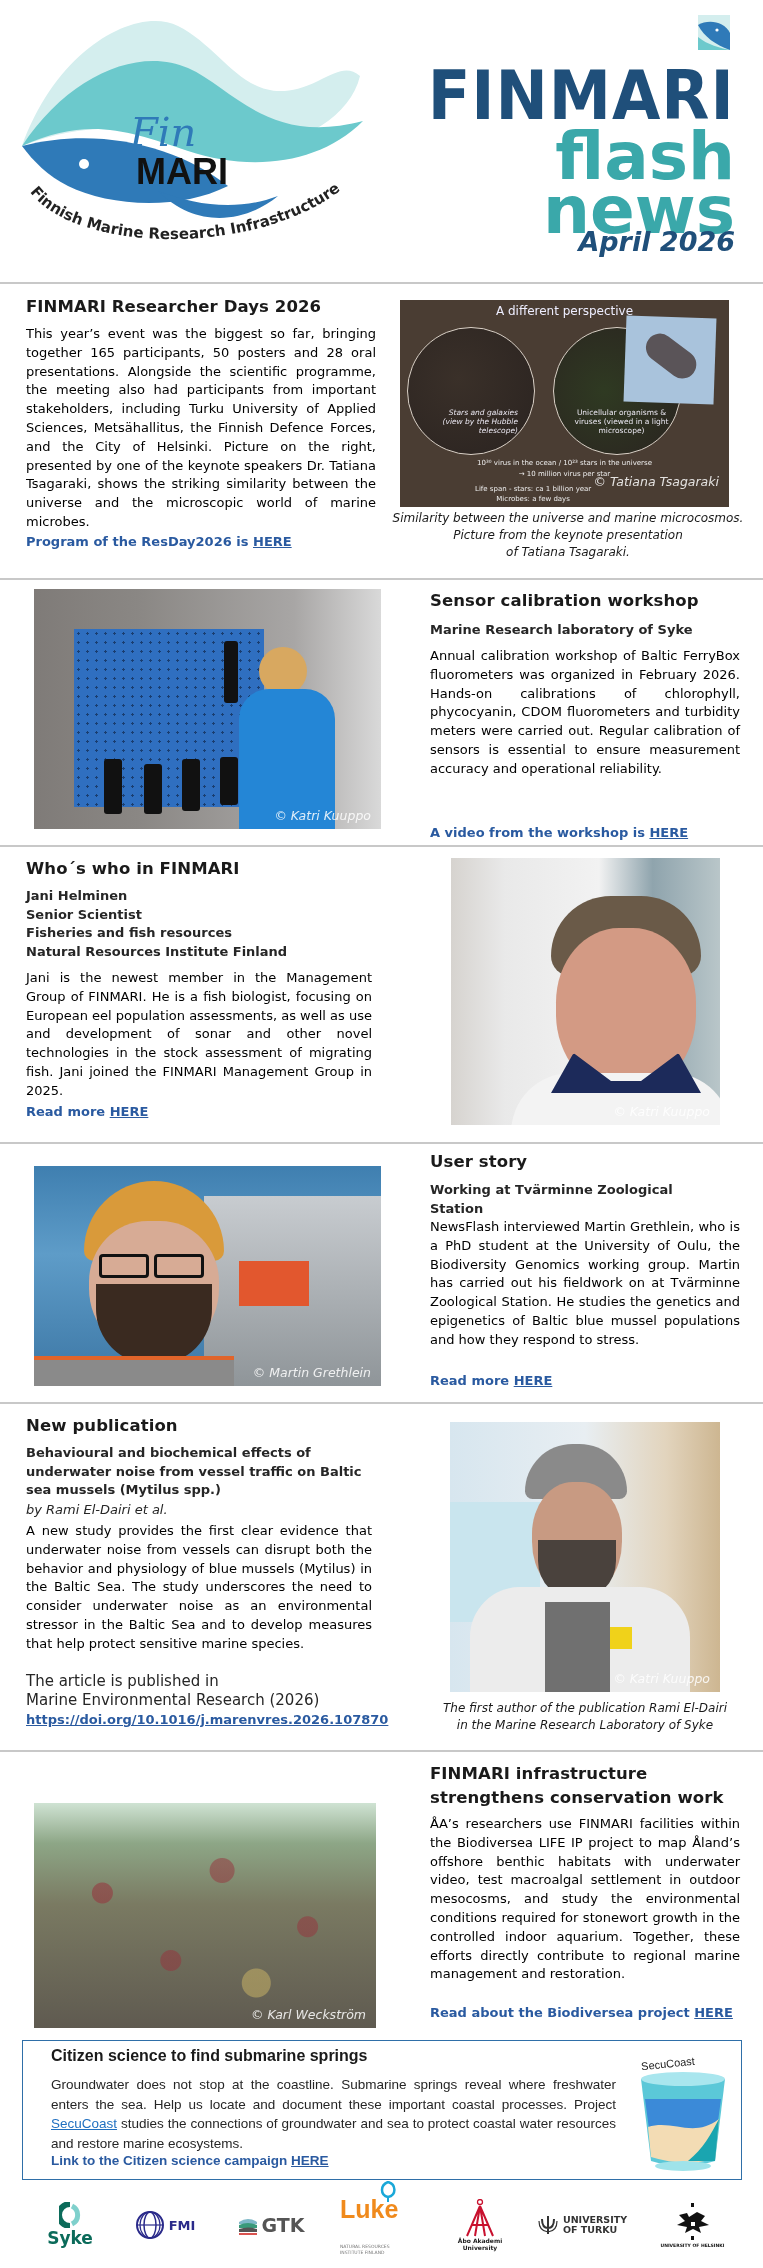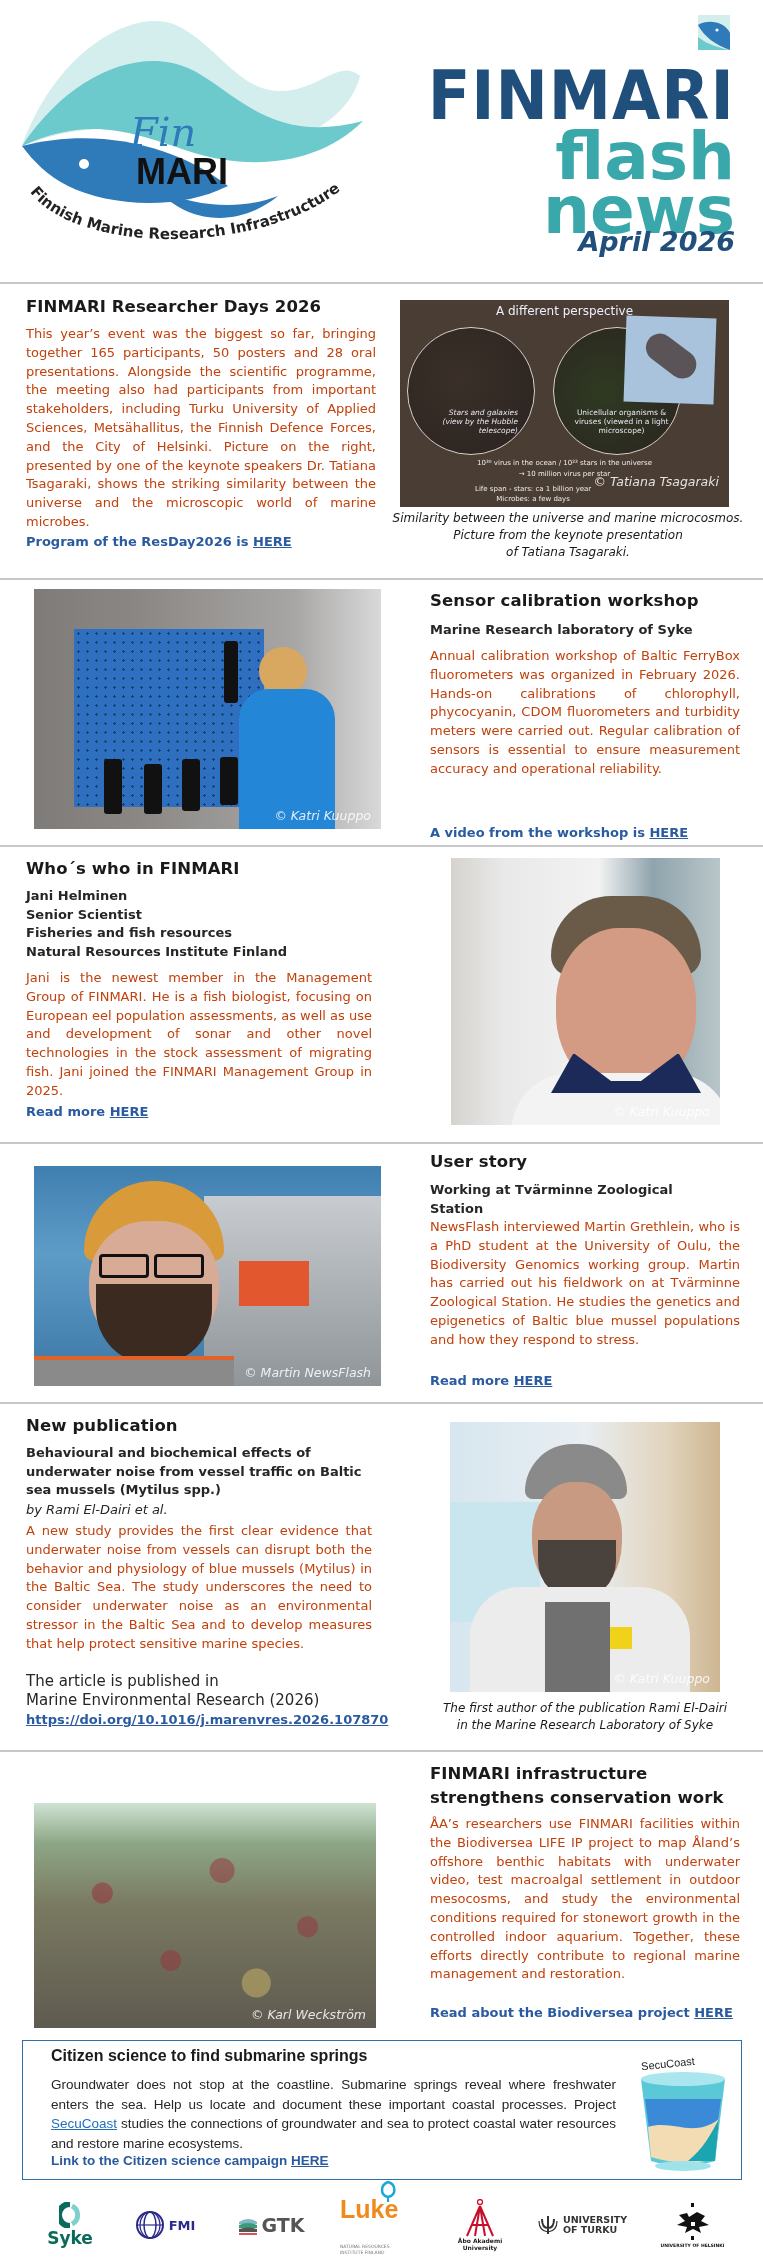--- a/index.html
+++ b/index.html
@@ -2,21 +2,21 @@
 <html><head>
 <meta charset="utf-8">
 <style>
   * { box-sizing: border-box; margin: 0; padding: 0; }
   html, body { width: 763px; background: #ffffff; }
   body { font-family: "DejaVu Sans", sans-serif; color: #1f1f1f; position: relative; height: 2268px; overflow: hidden; }
   .abs { position: absolute; }
   .divider { position: absolute; left: 0; width: 763px; height: 2px; background: #c8c8c8; }
   h2.sec { font-family: "DejaVu Sans", sans-serif; font-size: 16.5px; font-weight: bold; color: #1a1a1a; letter-spacing: 0.1px; }
   .sub { font-size: 13px; font-weight: bold; color: #262626; line-height: 18.5px; }
-  .body { font-size: 13px; line-height: 18.8px; color: #c2410c; text-align: justify; }
+  .body { font-size: 13px; line-height: 18.8px; color: #000000; text-align: justify; }
   .link { font-size: 13px; font-weight: bold; color: #2a5aa0; line-height: 18.8px; }
   .link a, a.u { color: #2a5aa0; text-decoration: underline; }
   .caption { font-size: 12px; font-style: italic; color: #1a1a1a; text-align: center; line-height: 17px; }
   .photo { position: absolute; overflow: hidden; }
   .credit { position: absolute; right: 10px; bottom: 6px; font-size: 12.5px; font-style: italic; color: rgba(255,255,255,0.85); font-family: "DejaVu Sans", sans-serif; }
   
   .title-finmari { position: absolute; right: 28px; top: 62px; font-size: 68px; font-weight: bold; color: #1f4f7a; letter-spacing: 1px; line-height: 1; font-family: "DejaVu Sans", sans-serif; transform: scaleX(0.92); transform-origin: right; }
   .title-news { position: absolute; right: 28px; top: 130px; font-size: 66px; font-weight: bold; color: #3aa8aa; line-height: 0.82; text-align: right; font-family: "DejaVu Sans", sans-serif; }
   .title-date { position: absolute; right: 28px; top: 226px; font-size: 27px; font-weight: bold; font-style: italic; color: #1f4f7a; font-family: "DejaVu Sans", sans-serif; }
   .citizen-box { position: absolute; left: 22px; top: 2040px; width: 720px; height: 140px; border: 1.5px solid #2f6fa8; }
@@ -145,21 +145,21 @@
 <section>
   <div class="photo" style="left:34px;top:1166px;width:347px;height:220px;background:linear-gradient(180deg,#3f7fb0 0%,#5e9cc8 40%,#3c76a4 100%);">
     <div style="position:absolute;left:170px;top:30px;width:177px;height:190px;background:linear-gradient(180deg,#c8ccd0,#8f9599);"></div>
     <div style="position:absolute;left:205px;top:95px;width:70px;height:45px;background:#e2572e;"></div>
     <div style="position:absolute;left:50px;top:15px;width:140px;height:80px;border-radius:70px 70px 10px 10px;background:#d99a3a;"></div>
     <div style="position:absolute;left:55px;top:55px;width:130px;height:135px;border-radius:45% 45% 50% 50%;background:#d7ab95;"></div>
     <div style="position:absolute;left:62px;top:118px;width:116px;height:80px;border-radius:0 0 55px 55px;background:#3a2a20;"></div>
     <div style="position:absolute;left:65px;top:88px;width:50px;height:24px;border:3px solid #111;border-radius:4px;"></div>
     <div style="position:absolute;left:120px;top:88px;width:50px;height:24px;border:3px solid #111;border-radius:4px;"></div>
     <div style="position:absolute;left:0;top:190px;width:200px;height:30px;background:#8a8a8a;border-top:4px solid #e0642a;"></div>
-    <div class="credit">© Martin NewsFlash</div>
+    <div class="credit">© Martin Grethlein</div>
   </div>
 
   <h2 class="sec abs" style="left:430px;top:1152px;">User story</h2>
   <div class="sub abs" style="left:430px;top:1181px;width:270px;">Working at Tvärminne Zoological Station</div>
   <p class="body abs" style="left:430px;top:1218px;width:310px;">NewsFlash interviewed Martin Grethlein, who is a PhD student at the University of Oulu, the Biodiversity Genomics working group. Martin has carried out his fieldwork on at Tvärminne Zoological Station. He studies the genetics and epigenetics of Baltic blue mussel populations and how they respond to stress.</p>
   <div class="link abs" style="left:430px;top:1372px;">
     <span>Read more </span><a class="u" href="#">HERE</a>
   </div>
 </section>
 

